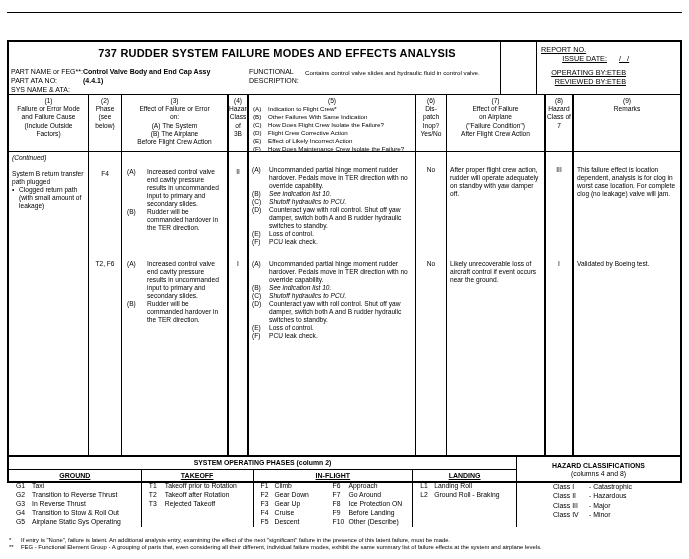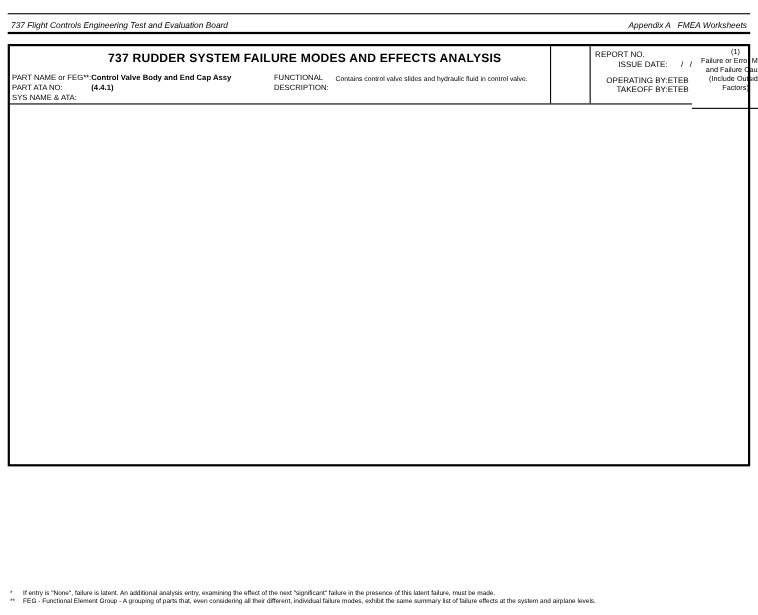--- a/index.html
+++ b/index.html
@@ -8,30 +8,30 @@
   .page { position:relative; width:689px; height:559px; }
   .top-rule { position:absolute; top:12px; left:7px; width:675px; height:1px; background:#000; }
   .running-header { position:absolute; top:15px; left:7px; width:675px; height:16px;
     display:flex; justify-content:space-between; align-items:flex-end;
     font-style:italic; font-size:7.6px; border-bottom:2px solid #000; padding:0 3px 2px 3px; }
   .pre { white-space:pre; }
   .bold { font-weight:bold; }
   .it { font-style:italic; }
   .u { text-decoration:underline; }
 
-  .sheet { position:absolute; top:40px; left:7px; width:675px; height:384px; border:2px solid #000; display:flex; flex-direction:row; }
+  .sheet { position:absolute; top:40px; left:7px; width:675px; height:443px; border:2px solid #000; display:flex; flex-direction:column; }
 
   
   .title-block { height:53px; border-bottom:1px solid #000; display:flex; flex:none; }
   .tb-left { width:492px; border-right:1px solid #000; position:relative; }
   .sheet-title { margin-top:5px; margin-left:45px; text-align:center; font-weight:bold; font-size:11px; letter-spacing:0.2px; }
   .abs { position:absolute; font-size:7px; white-space:nowrap; }
   .fdesc { font-size:6.2px; width:198px; white-space:normal; }
   .tb-gap { width:36px; border-right:1px solid #000; }
-  .tb-right { flex:1; padding:3px 0 0 4px; font-size:7.3px; line-height:9.4px; }
+  .tb-right { flex:1; padding:3px 0 0 4px; font-size:7.3px; line-height:9.4px;text-decoration:underline; }
   .tb-row { display:flex; }
   .tb-lab { width:66px; flex:none;text-align:right; }
   .tb-spacer { height:4px; }
 
   
   .w1{width:80px} .w2{width:33px} .w3{width:107px} .w4{width:20px} .w5{width:167px}
   .w6{width:31px} .w7{width:99px} .w8{width:28px} .w9{width:106px}
   .br1 { border-right:1px solid #000; } .br2 { border-right:2px solid #000; }
 
   
@@ -74,24 +74,20 @@
   .footnotes { position:absolute; top:537px; left:9px; width:676px; font-size:5.9px; line-height:7.2px; }
   .fn { display:flex; } .fnm { width:12px; flex:none; }
 </style>
 </head>
 <body>
 
 <div class="page">
 
   <div class="top-rule"></div>
 
-  <div class="running-header">
-    <span>737 Flight Controls Engineering Test and Evaluation Board</span>
-    <span class="pre">Appendix A   FMEA Worksheets</span>
-  </div>
 
   <div class="sheet">
 
     <div class="title-block">
       <div class="tb-left">
         <div class="sheet-title">737 RUDDER SYSTEM FAILURE MODES AND EFFECTS ANALYSIS</div>
         <span class="abs" style="left:2px;top:26px">PART NAME or FEG**:</span>
         <span class="abs bold" style="left:74px;top:26px">Control Valve Body and End Cap Assy</span>
         <span class="abs" style="left:240px;top:26px">FUNCTIONAL</span>
         <span class="abs" style="left:240px;top:35px">DESCRIPTION:</span>
@@ -108,21 +104,21 @@
         <div class="tb-row">
           <span class="tb-lab">ISSUE DATE:</span>
           <span class="pre" style="margin-left:12px">/   /</span>
         </div>
         <div class="tb-spacer"></div>
         <div class="tb-row">
           <span class="tb-lab">OPERATING BY:</span>
           <span>ETEB</span>
         </div>
         <div class="tb-row">
-          <span class="tb-lab">TAKEOFF BY:</span>
+          <span class="tb-lab">REVIEWED BY:</span>
           <span>ETEB</span>
         </div>
       </div>
     </div>
 
     <div class="col-headers">
       <div class="hc w1 br1">
         <div>(1)</div>
         <div>Failure or Error Mode</div>
         <div>and Failure Cause</div>

